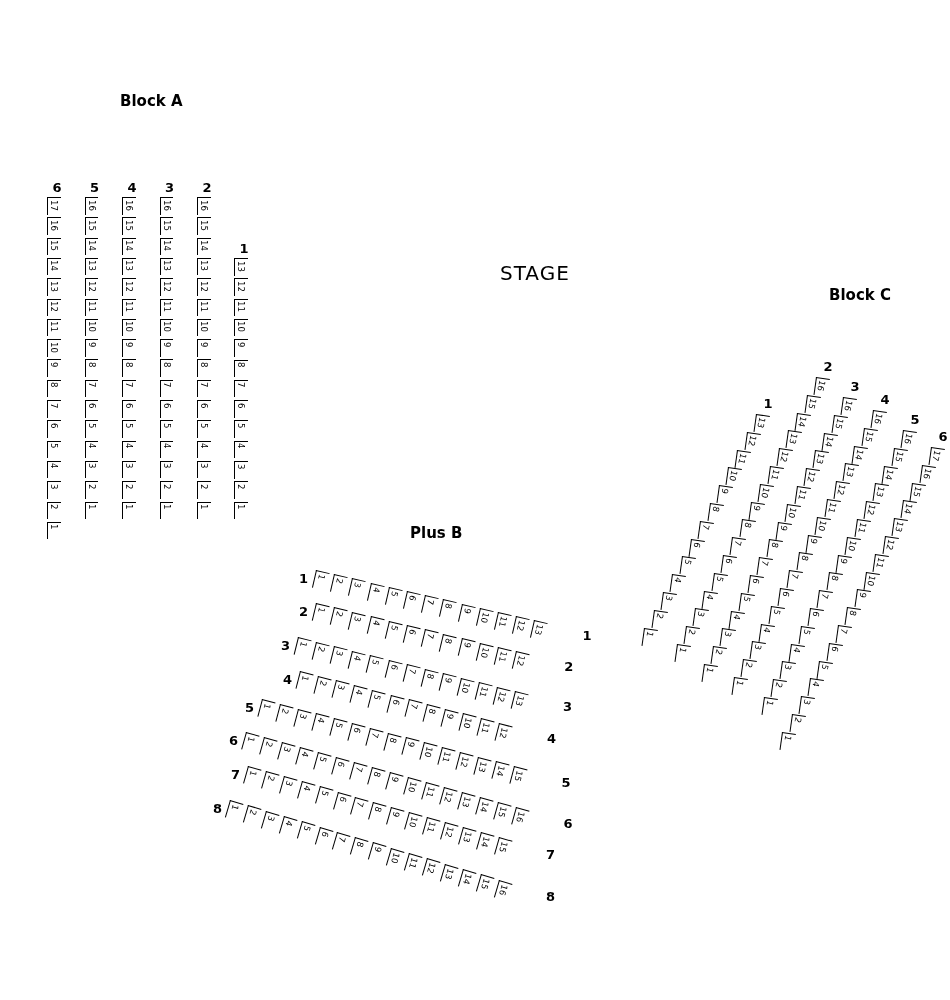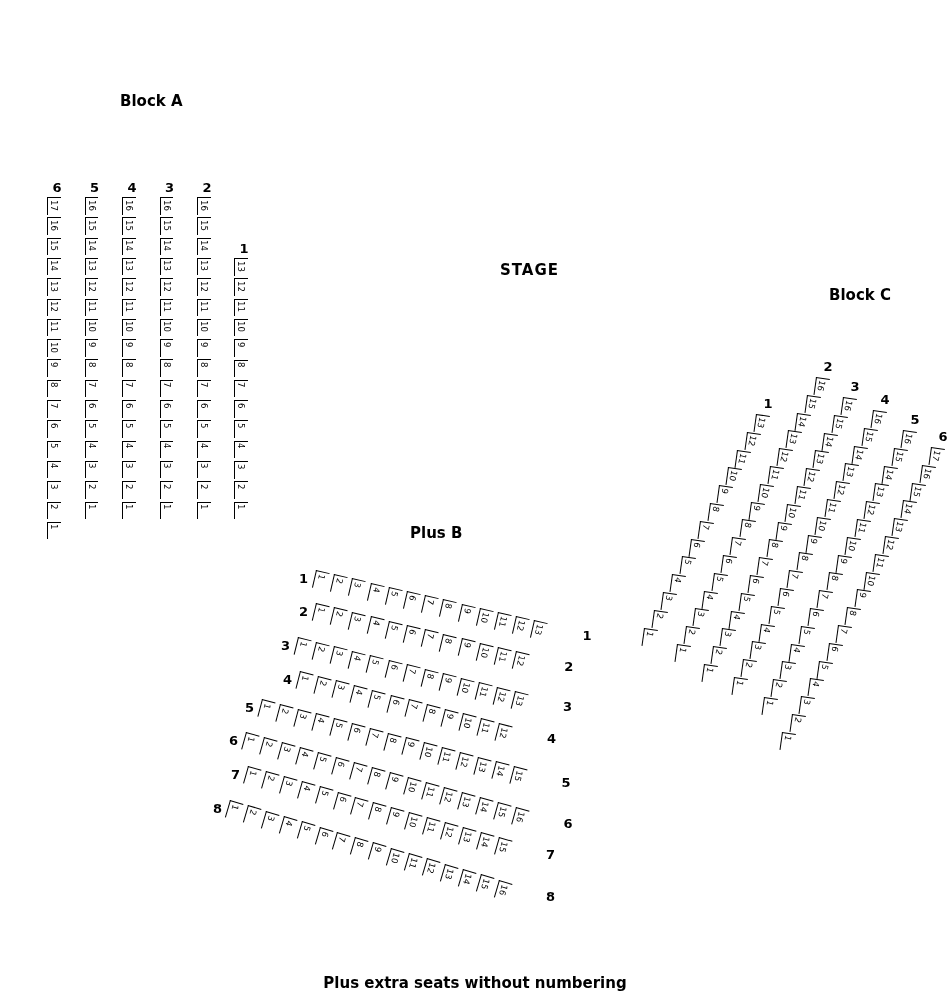--- a/index.html
+++ b/index.html
@@ -2,21 +2,21 @@
 <html><head>
 <meta charset="utf-8">
 <style>
   html,body{margin:0;padding:0;background:#ffffff;}
   #canvas{
     position:relative;width:950px;height:1000px;background:#ffffff;overflow:hidden;
     font-family:"DejaVu Sans",sans-serif;color:#000;
   }
   .abs{position:absolute;}
   .block-title{font-size:15px;font-weight:bold;white-space:nowrap;}
-  .stage{font-size:15px;font-weight:bold;letter-spacing:1px;white-space:nowrap;}
+  .stage{font-size:20px;font-weight:normal;letter-spacing:1px;white-space:nowrap;}
   .footer{font-size:15px;font-weight:bold;white-space:nowrap;}
   .hdr{font-size:13px;font-weight:bold;width:18px;text-align:center;white-space:nowrap;}
   .rowlab{font-size:13px;font-weight:bold;width:18px;white-space:nowrap;}
   .seat{
     position:absolute;width:13.5px;height:17.5px;
     border-top:1px solid #000;border-left:1px solid #000;
     transform-origin:0 0;box-sizing:border-box;
   }
   .seat .n{
     position:absolute;left:11px;top:1.5px;
@@ -30,21 +30,20 @@
 <div id="canvas">
 
   <div class="abs block-title" style="left:120px;top:92px;">Block A</div>
 
   <div class="abs stage" style="left:500px;top:261px;">STAGE</div>
 
   <div class="abs block-title" style="left:829px;top:286px;">Block C</div>
 
   <div class="abs block-title" style="left:410px;top:524px;">Plus B</div>
 
-  <div class="abs footer" style="left:0;top:974px;width:950px;text-align:center;">Plus extra seats without numbering</div>
 
   <div id="layer-a" class="abs" style="left:0;top:0;">
       <div class="hdr abs" style="left: 48px; top: 180px;">6</div>
       <div class="seat abs" style="left: 47px; top: 197px;">
         <span class="n" style="transform: rotate(90deg);">17</span>
       </div>
       <div class="seat abs" style="left: 47px; top: 217.3px;">
         <span class="n" style="transform: rotate(90deg);">16</span>
       </div>
       <div class="seat abs" style="left: 47px; top: 237.6px;">

